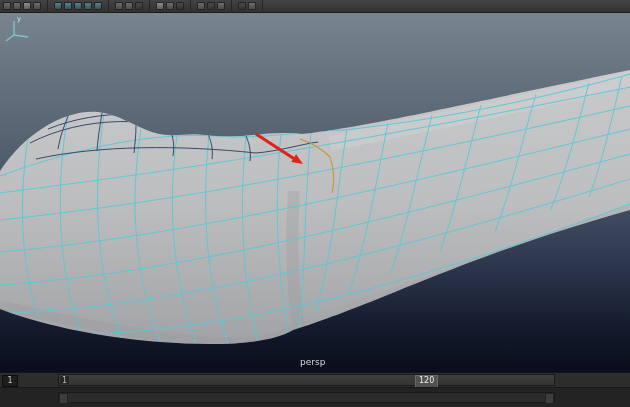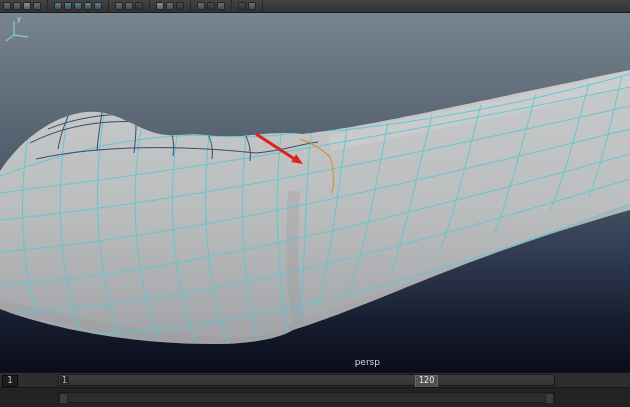--- a/index.html
+++ b/index.html
@@ -21,21 +21,21 @@
   .tone-light{background:linear-gradient(#8d8d8d,#5f5f5f);}
   .tone-teal{background:linear-gradient(#56828c,#37525c);}
   .tone-dark{background:linear-gradient(#4a4a4a,#343434);}
   
   .viewport{
     position:absolute;left:0;top:13px;width:630px;height:359px;
     background:linear-gradient(180deg,#78848e 0%,#66727e 18%,#515e6d 40%,#343f55 65%,#141a2c 88%,#0a0d1a 100%);
   }
   .viewport svg{position:absolute;left:0;top:0;}
   .cam-label{
-    position:absolute;left:300px;top:344px;width:80px;text-align:right;
+    position:absolute;left:300px;top:344px;width:80px;text-align:left;
     font-size:9px;color:#d9dbde;text-shadow:0 1px 1px rgba(0,0,0,.7);
   }
   .axis-gizmo{position:absolute;left:10px;top:320px;}
   .axis-label{font-size:7px;fill:#bfe6ea;}
   
   .timeslider{
     position:absolute;left:0;top:372px;width:630px;height:15px;
     background:#2d2d2d;border-top:1px solid #141414;box-sizing:border-box;
   }
   .frame-field{

